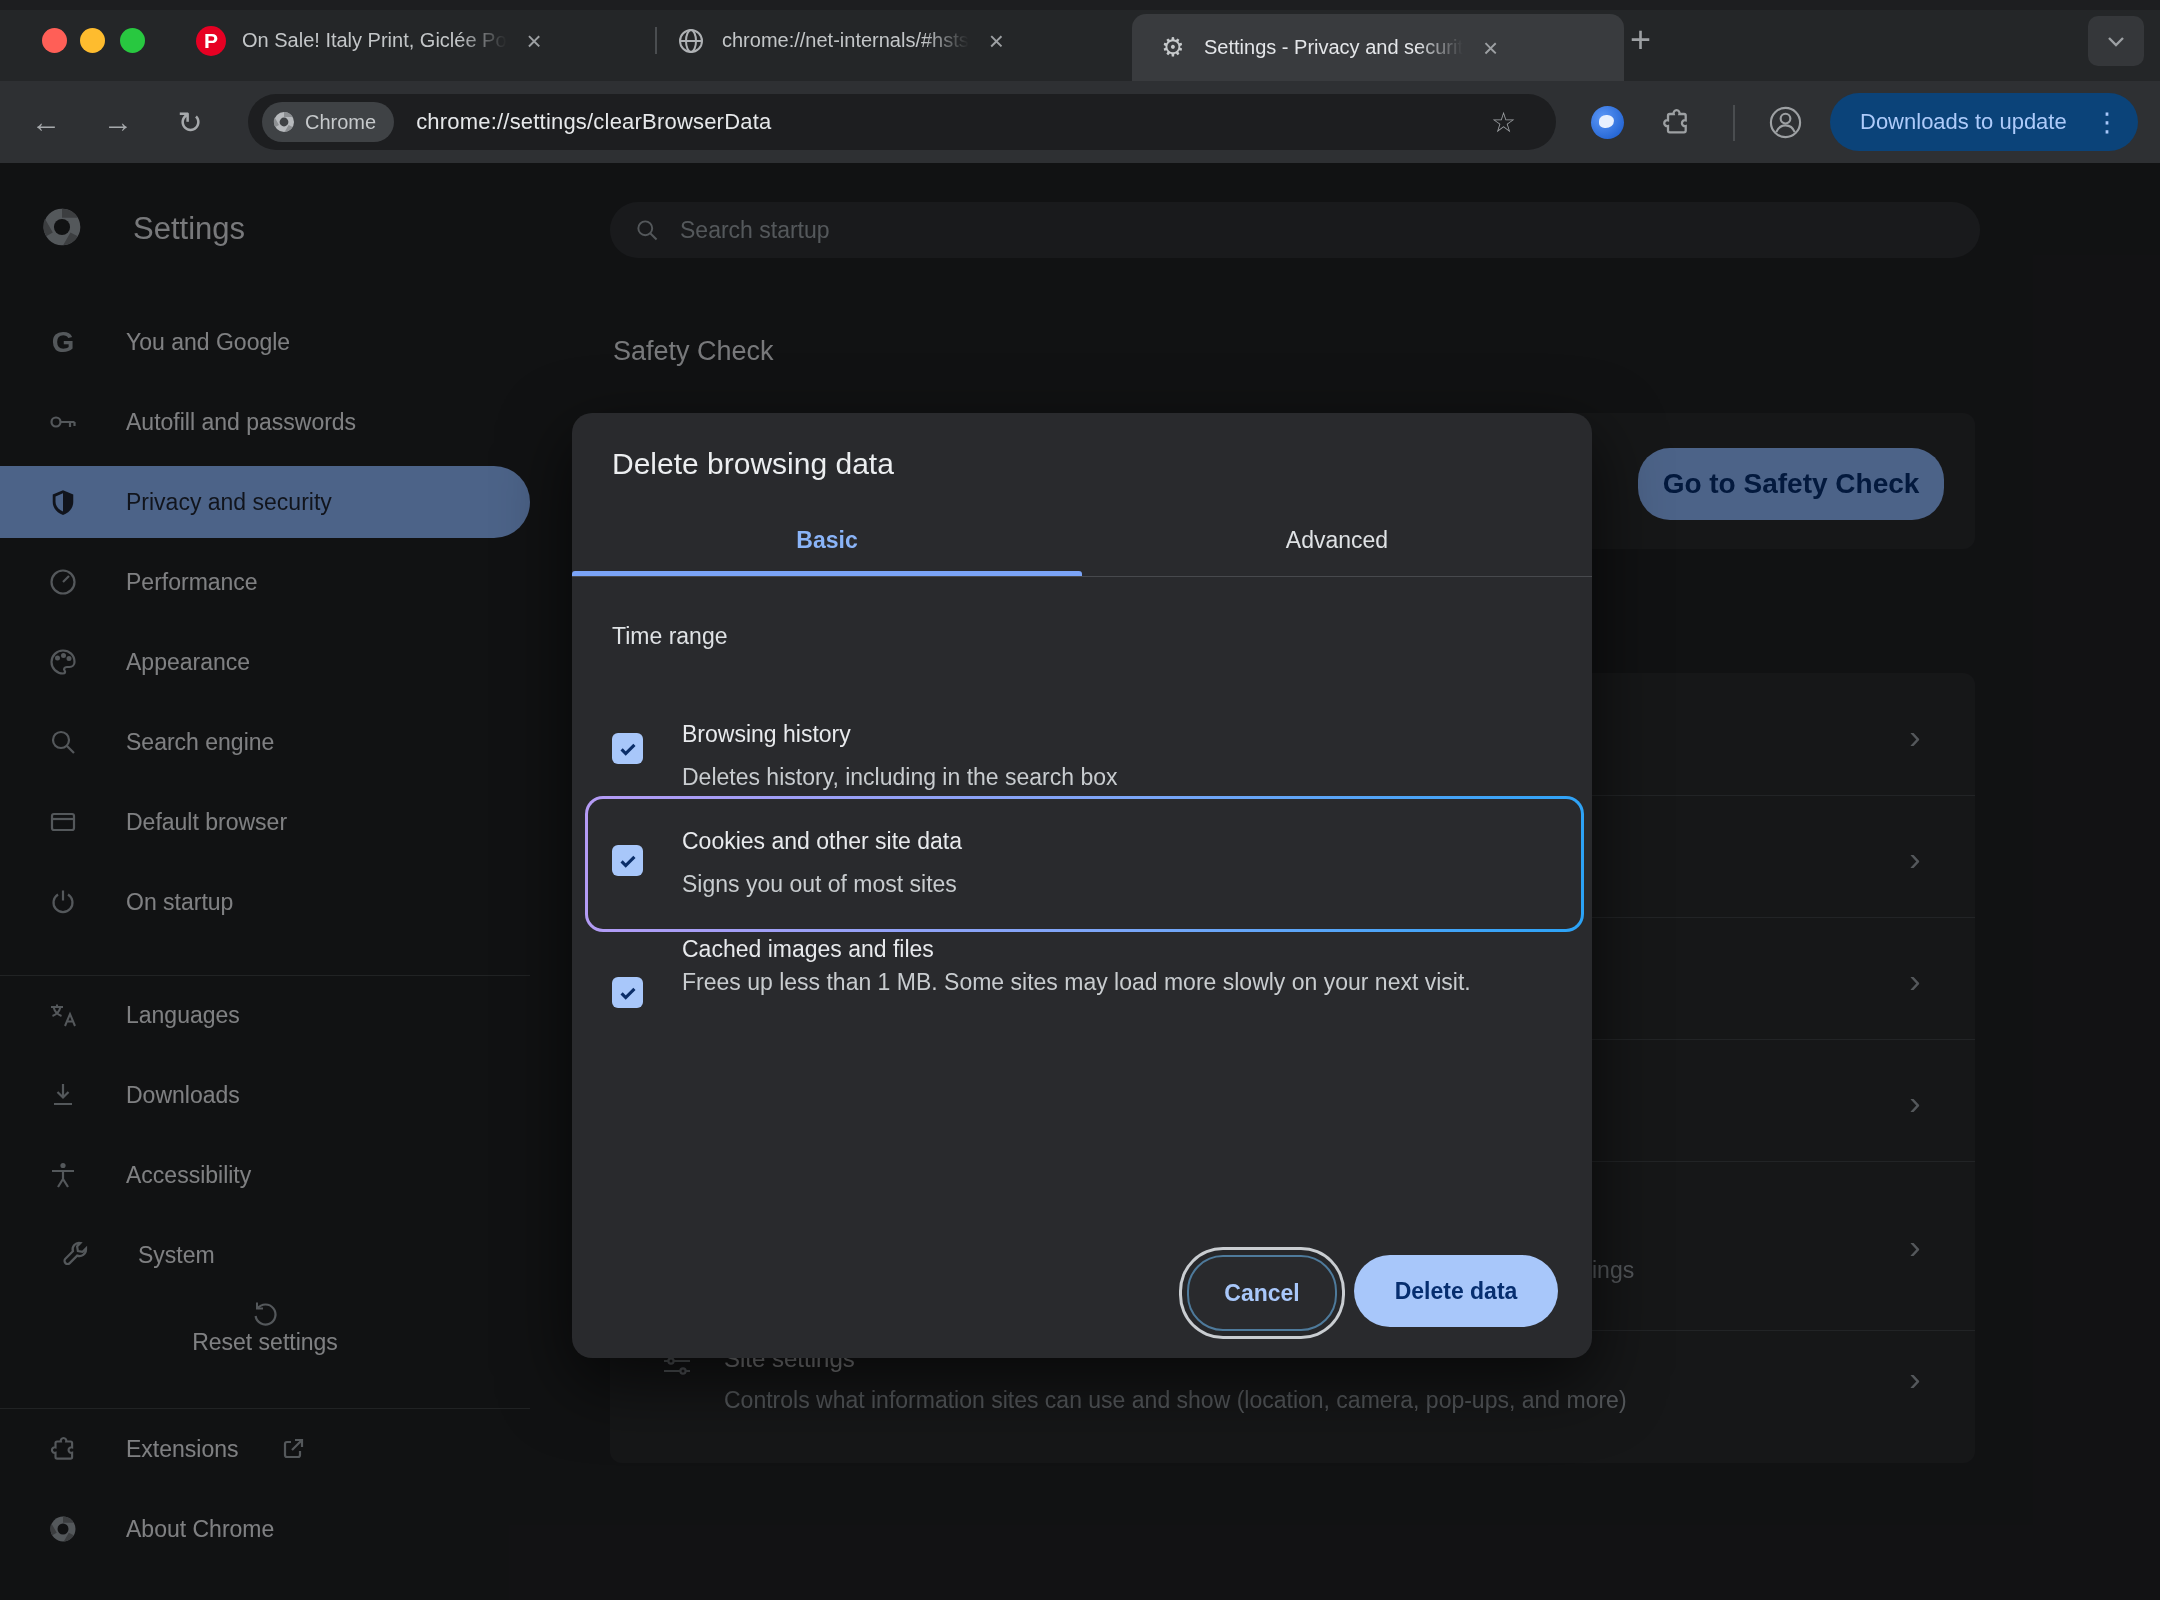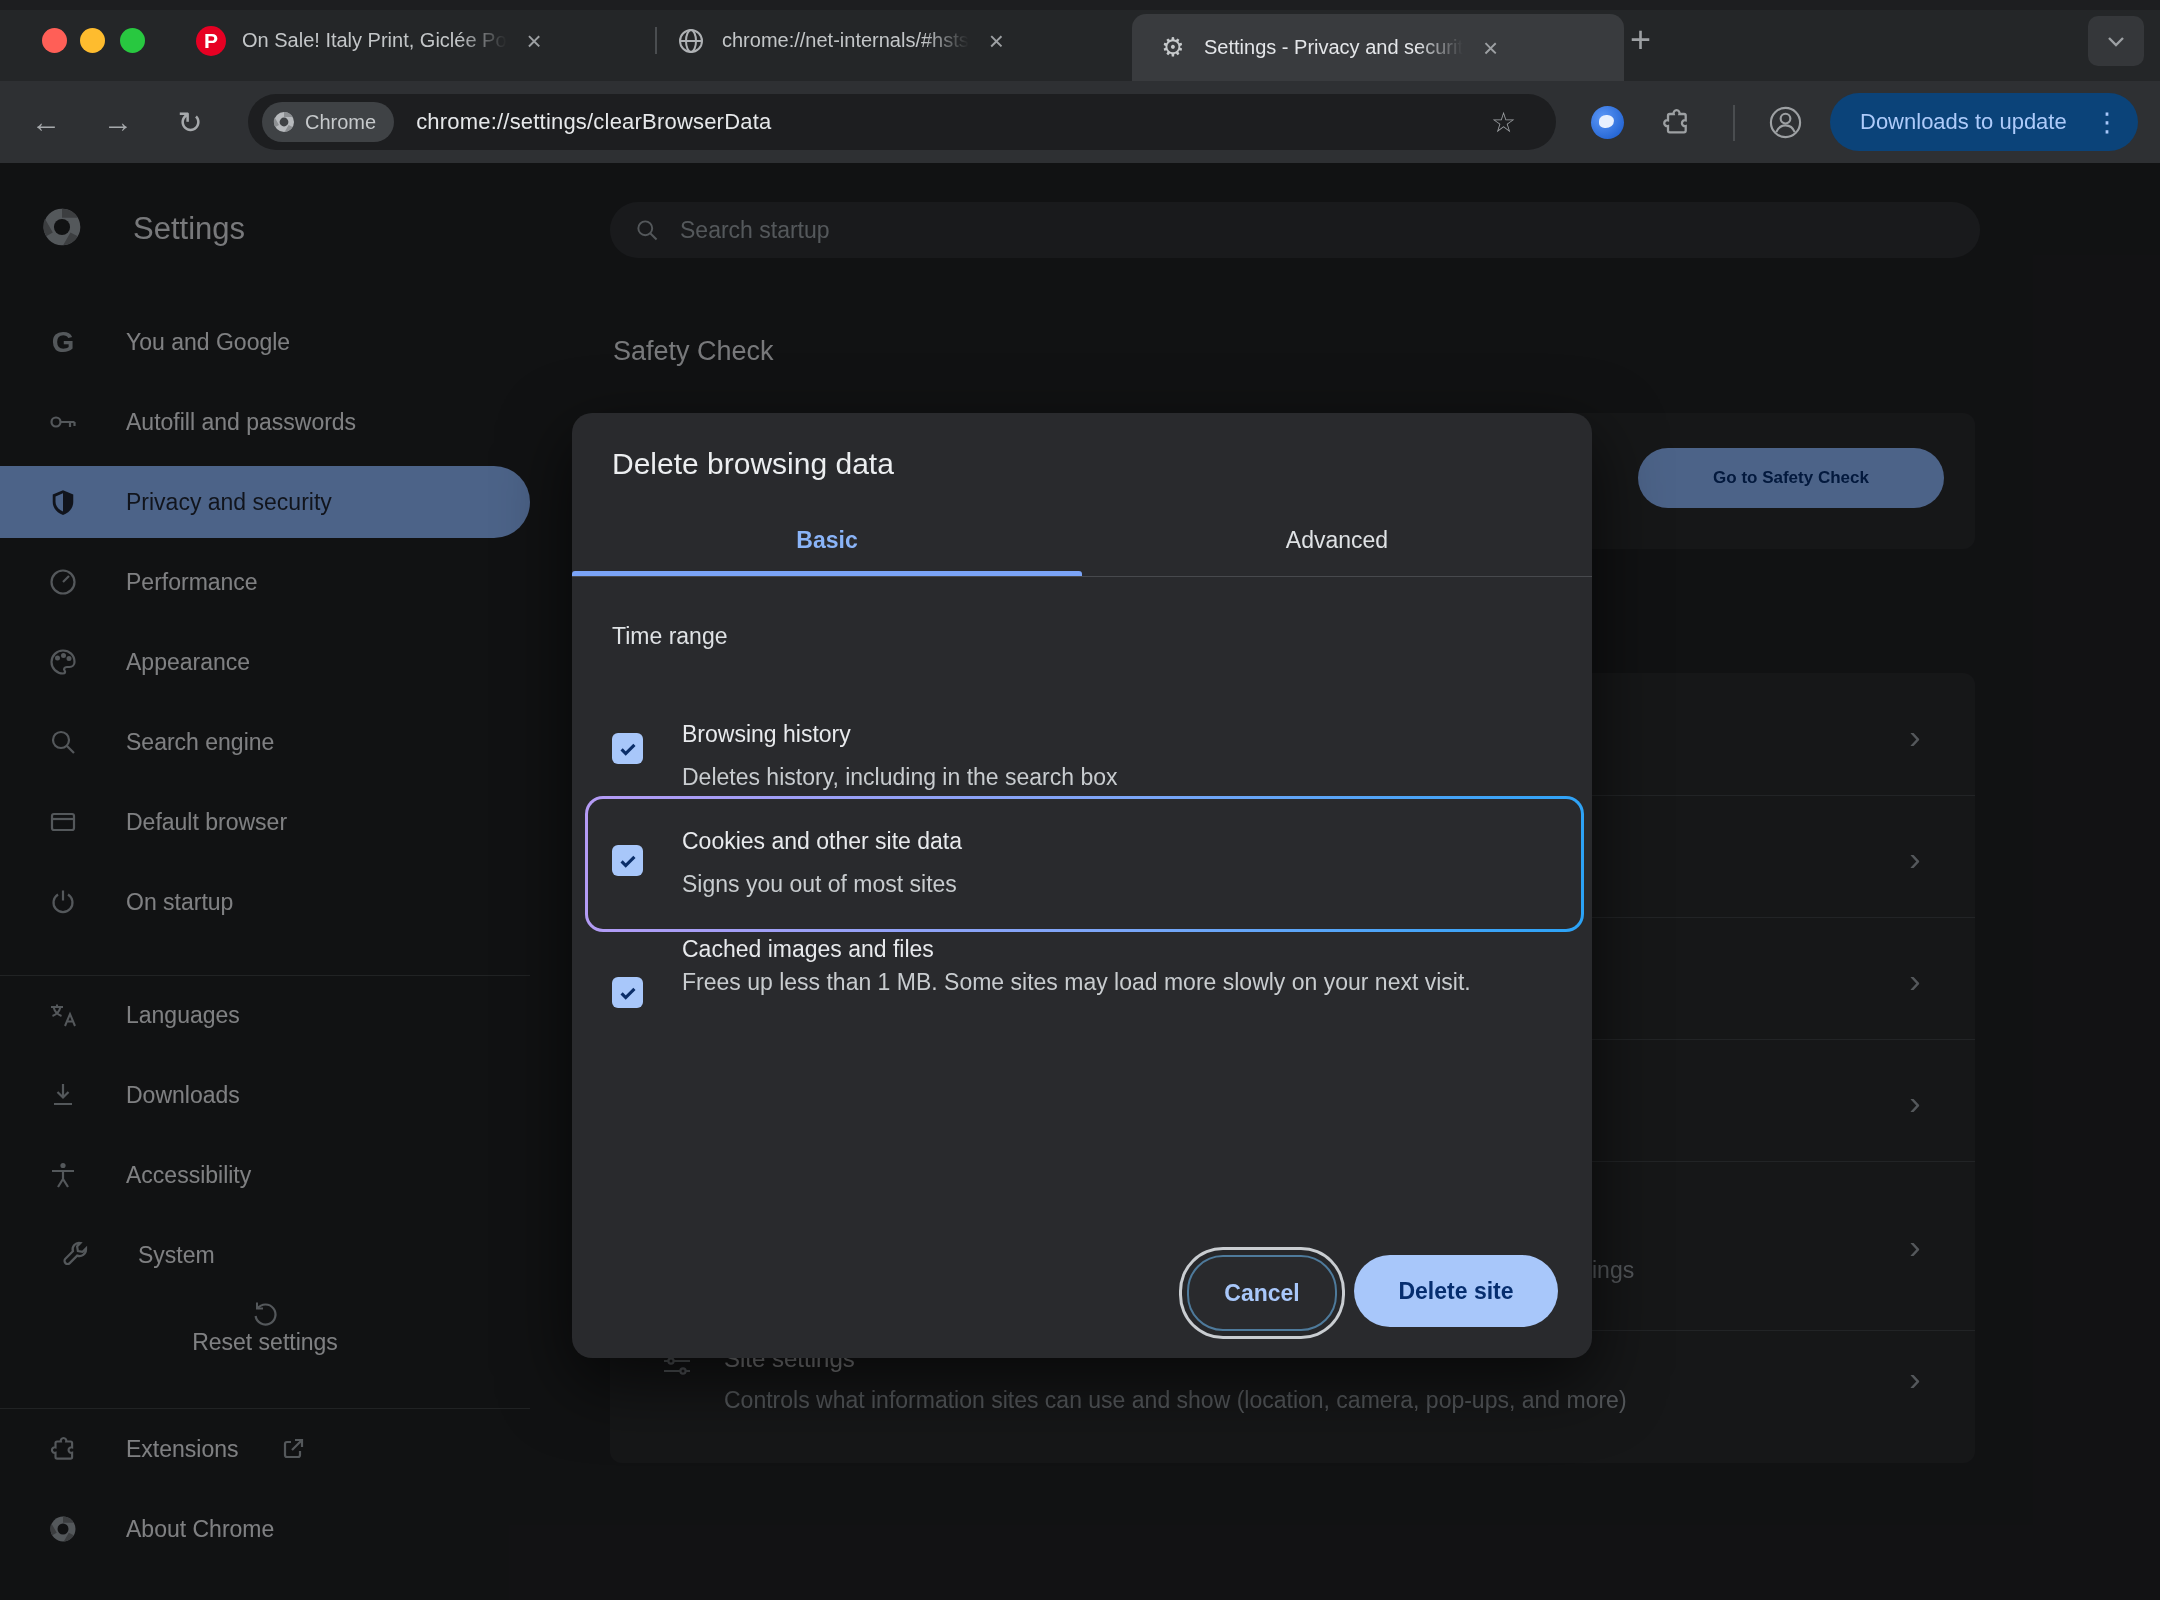--- a/index.html
+++ b/index.html
@@ -48,21 +48,21 @@
   .sb-item.sel{background:#8ab4f8;border-radius:0 36px 36px 0;color:#1f2633;}
   .sb-item.sel .ic{color:#1f2633;}
   .sb-hr{position:absolute;left:0;width:530px;height:1px;background:#3c4043;}
   .gletter{font-size:29px;font-weight:bold;color:#9aa0a6;line-height:1;}
 
   .searchbar{position:absolute;left:610px;top:39px;width:1370px;height:56px;border-radius:28px;background:#2e3134;display:flex;align-items:center;color:#9aa0a6;}
   .searchbar .mag{margin:0 20px 0 24px;display:flex;}
   .searchbar .ph{font-size:23px;}
   .sect-h{position:absolute;left:613px;top:173px;font-size:27px;color:#dadce0;}
   .card{position:absolute;left:610px;width:1365px;background:#292a2d;border-radius:12px;}
-  .gosafety{position:absolute;left:1028px;top:35px;width:306px;height:60px;border-radius:32px;background:#8ab4f8;color:#062e6f;font-size:17px;font-weight:bold;display:flex;align-items:center;justify-content:center;}
+  .gosafety{position:absolute;left:1028px;top:35px;width:306px;height:72px;border-radius:32px;background:#8ab4f8;color:#062e6f;font-size:28px;font-weight:bold;display:flex;align-items:center;justify-content:center;}
   .row-hr{position:absolute;left:0;width:1365px;height:1px;background:#3f4245;}
   .rchev{position:absolute;left:1285px;width:40px;text-align:center;font-size:34px;color:#9aa0a6;line-height:1;}
   .rowtitle{position:absolute;left:114px;font-size:24px;color:#e8eaed;}
   .rowdesc{position:absolute;left:114px;font-size:23px;color:#9aa0a6;}
   .partial{position:absolute;left:982px;font-size:23px;color:#9aa0a6;}
   .slid{position:absolute;left:50px;color:#9aa0a6;}
 
   
   .dialog{position:absolute;left:572px;top:413px;width:1020px;height:945px;background:#292a2d;border-radius:20px;z-index:10;box-shadow:0 24px 70px rgba(0,0,0,.65);}
   .dlg-title{position:absolute;left:40px;top:34px;font-size:30px;color:#eceef0;}
@@ -405,16 +405,16 @@
 
     <div class="cbx" style="top:564px;">
       <svg width="22" height="22" viewBox="0 0 24 24">
           <path d="M5 12.5l4.5 4.5L19 7.5" stroke="#0b2e69" stroke-width="3.4" fill="none"></path>
         </svg>
     </div>
     <div class="ck-title" style="top:523px;">Cached images and files</div>
     <div class="ck-desc" style="top:548px;width:880px;">Frees up less than 1 MB. Some sites may load more slowly on your next visit.</div>
 
     <div class="btn-cancel">Cancel</div>
-    <div class="btn-delete">Delete site</div>
+    <div class="btn-delete">Delete data</div>
   </div>
 
 </div>
 
 </body></html>

